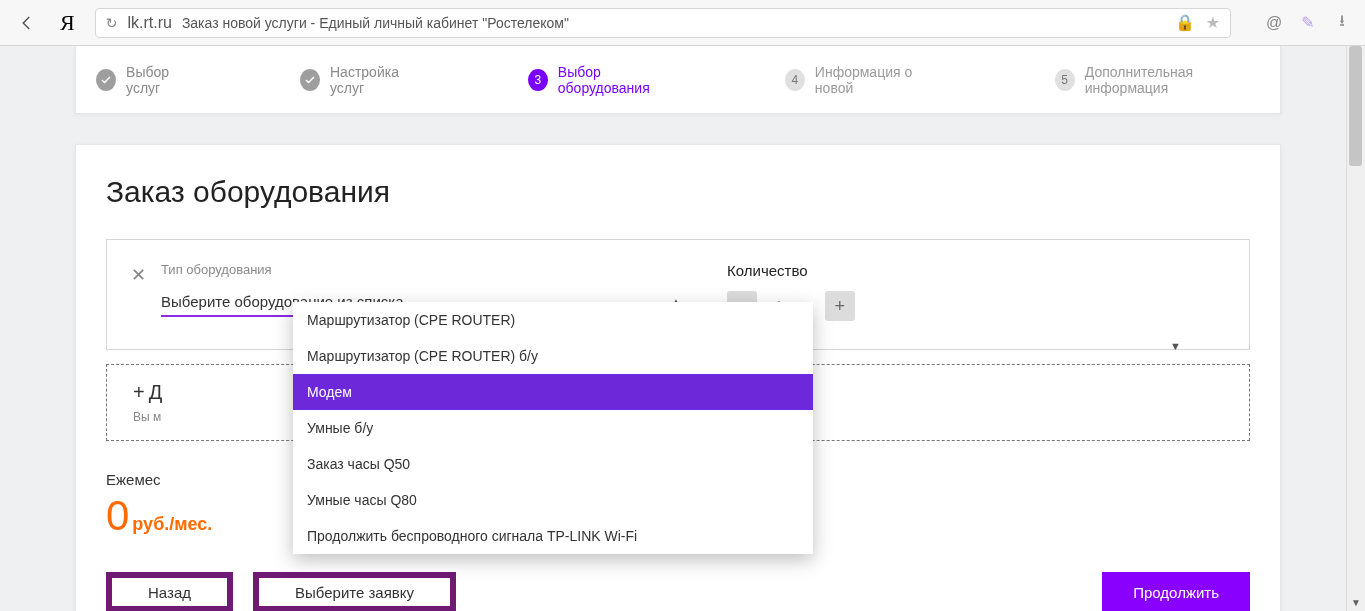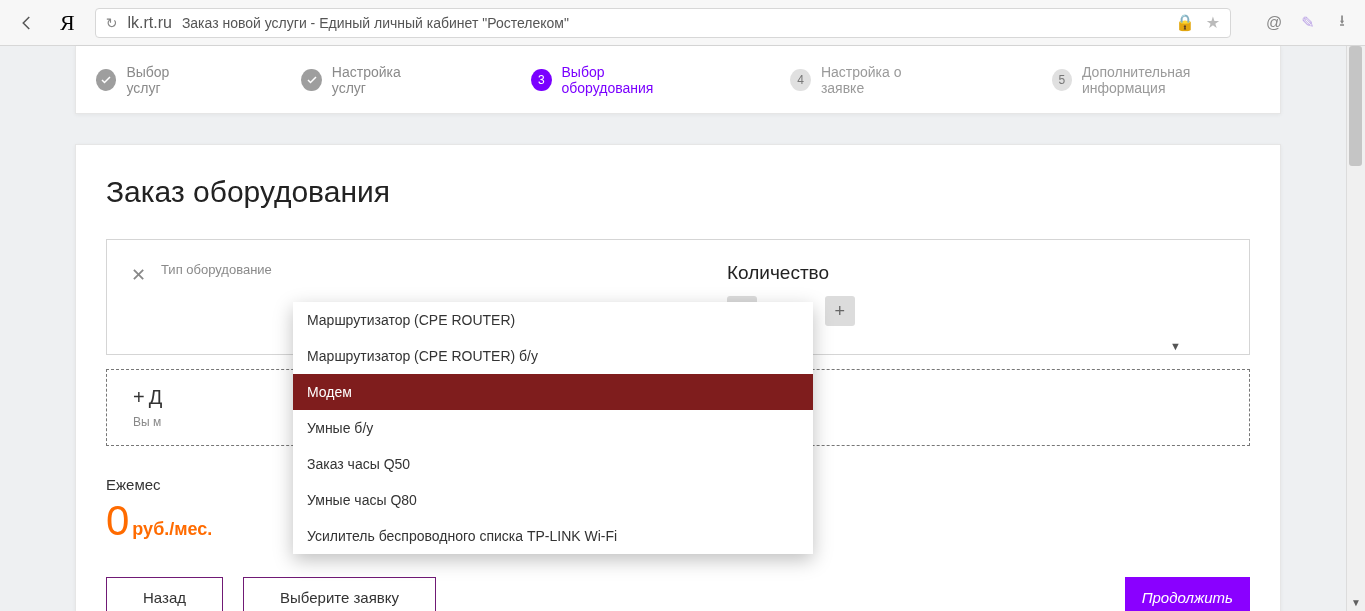--- a/index.html
+++ b/index.html
@@ -48,49 +48,49 @@
 
 
 .equip { border:1px solid #d5d5d5; padding: 22px 24px 28px 24px; position: relative; display:flex; gap: 46px; }
 .close-x { position:absolute; left: 24px; top:24px; color:#888; font-size:18px; cursor:pointer; }
 .equip-left{ margin-left: 30px; flex:0 0 520px; position:relative;}
 .equip-right{ flex:0 0 170px; }
 .field-label { font-size:13px; color:#8a8a8a; margin-bottom:10px;}
 .select-box { border-bottom:2px solid #8a2be2; height:30px; display:flex; align-items:center; justify-content:space-between; cursor:pointer; }
 .select-box .ph { color:#333; font-size:15px; }
 .select-box .caret { color:#555; font-size:10px;}
-.qty-label{ font-size:19px; color:#222; margin-bottom:12px; font-weight:500;}
+.qty-label{ font-size:15px; color:#222; margin-bottom:12px; font-weight:500;}
 .qty-row{ display:flex; align-items:center; gap:18px;}
 .qty-btn{ width:30px;height:30px;background:#dcdcdc;color:#666;border-radius:3px;border:none;display:flex;align-items:center;justify-content:center;font-size:18px;cursor:pointer;}
 .qty-val{ color:#999; font-size:14px;}
 
 .mystery-caret{ position:absolute; right: 68px; top: 100px; color:#555; font-size:11px;}
 
 
 .dropdown{ position:absolute; left:186px; top:62px; width:520px; background:#fff; box-shadow: 0 6px 18px rgba(0,0,0,.25); z-index:100;}
 .dropdown .item{ padding:10px 14px; font-size:14px; color:#333; cursor:pointer;}
-.dropdown .item.active{ background:#7f1d1d; color:#fff;}
+.dropdown .item.active{ background:#6d28d9; color:#fff;}
 
 
 .addmore{ border:1px dashed #777; margin-top:14px; padding:16px 26px;}
 .addmore .ln1{ font-size:20px; color:#333;}
 .addmore .plus{ font-weight:400; margin-right:4px;}
 .addmore .ln2{ font-size:12px; color:#888; margin-top:6px;}
 
 
 .price-row{ margin-top:30px;}
 .price-label{ font-size:15px; color:#333; font-weight:500;}
 .price-val{ color:#ff6b00; margin-top:4px;}
 .price-val .zero{ font-size:42px; font-weight:300; letter-spacing:-2px;}
 .price-val .unit{ font-size:18px;font-weight:bold;}
 
 
 .btn-row{ margin-top:32px; display:flex; gap:20px; align-items:center;}
-.btn{ height:40px; padding: 0 36px; font-size:15px; border:1px solid #701a75; background:#fff; color:#333; cursor:pointer;}
-.btn.primary{ margin-left:auto; background:#8a00ff; border-color:#8a00ff; color:#fff; padding: 0 16px; font-style: italic;}
+.btn{ height:40px; padding: 0 36px; font-size:15px; border:6px solid #701a75; background:#fff; color:#333; cursor:pointer;}
+.btn.primary{ margin-left:auto; background:#8a00ff; border-color:#8a00ff; color:#fff; padding: 0 25px;}
 </style>
 </head>
 <body>
 
 <div class="bchrome">
   <div class="arrow-btn">
     <svg width="18" height="18" viewBox="0 0 24 24">
         <path d="M15 4l-8 8 8 8" stroke="#555" stroke-width="2" fill="none"></path>
       </svg>
   </div>
@@ -128,57 +128,61 @@
             </svg>
           </span>
         <span>Настройка услуг</span>
       </div>
       <div class="step s3 active">
         <span class="circle">3</span>
         <span>Выбор оборудования</span>
       </div>
       <div class="step s4 future">
         <span class="circle">4</span>
-        <span>Настройка о заявке</span>
+        <span>Информация о новой</span>
       </div>
       <div class="step s5 future">
         <span class="circle">5</span>
         <span>Дополнительная информация</span>
       </div>
     </div>
 
     <div class="card">
       <h1>Заказ оборудования</h1>
 
       <div class="equip">
         <span class="close-x">✕</span>
 
         <div class="equip-left">
-          <div class="field-label">Тип оборудование</div>
+          <div class="field-label">Тип оборудования</div>
+          <div class="select-box">
+            <span class="ph">Выберите оборудование из списка</span>
+            <span class="caret">▲</span>
+          </div>
         </div>
 
         <div class="equip-right">
           <div class="qty-label">Количество</div>
           <div class="qty-row">
             <button class="qty-btn">−</button>
             <span class="qty-val">1 шт.</span>
             <button class="qty-btn">+</button>
           </div>
         </div>
 
         <span class="mystery-caret">▼</span>
 
         <div class="dropdown">
           <div class="item">Маршрутизатор (CPE ROUTER)</div>
           <div class="item">Маршрутизатор (CPE ROUTER) б/у</div>
           <div class="item active">Модем</div>
           <div class="item">Умные б/у</div>
           <div class="item">Заказ часы Q50</div>
           <div class="item">Умные часы Q80</div>
-          <div class="item">Усилитель беспроводного списка TP-LINK Wi-Fi</div>
+          <div class="item">Продолжить беспроводного сигнала TP-LINK Wi-Fi</div>
         </div>
       </div>
 
       <div class="addmore">
         <div class="ln1"><span class="plus">+</span><span>Д</span></div>
         <div class="ln2">Вы м</div>
       </div>
 
       <div class="price-row">
         <div class="price-label">Ежемес</div>

